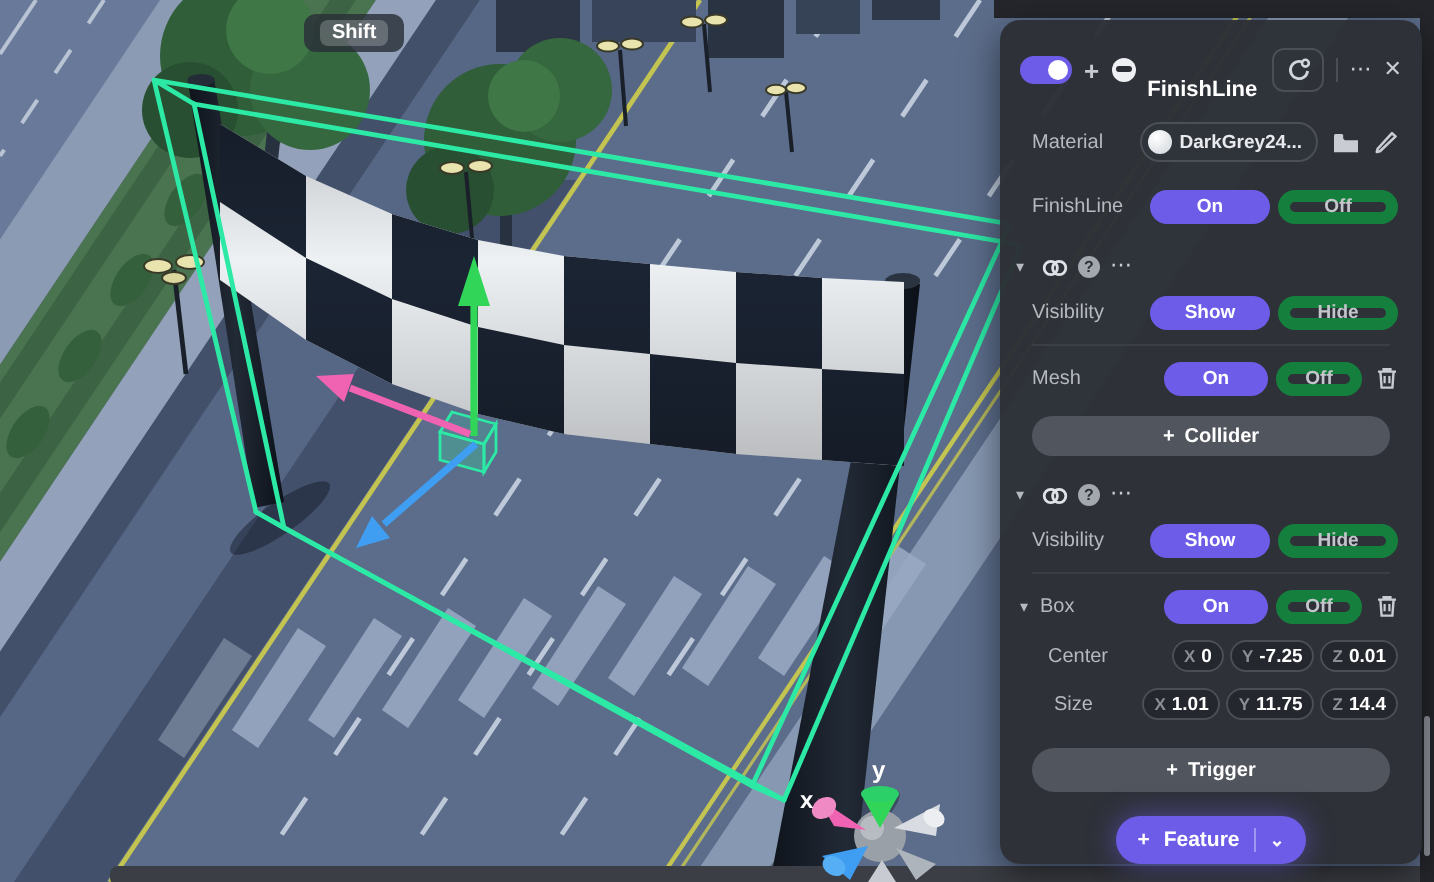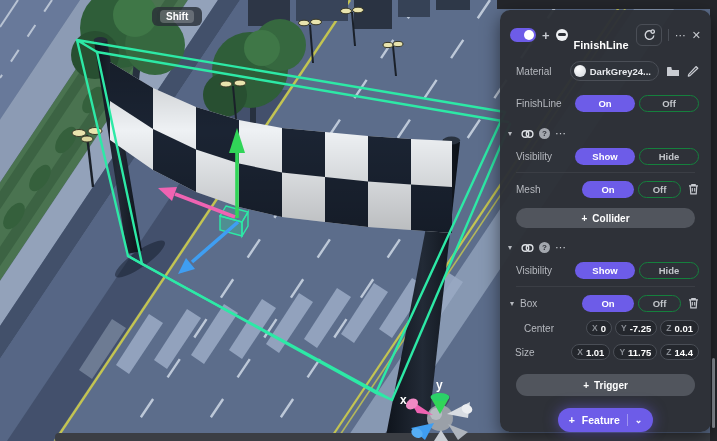--- a/index.html
+++ b/index.html
@@ -39,21 +39,21 @@
   .glyph{color:#c9ccd1;font-size:11px;line-height:1;}
   .glyph.close{font-size:11px;}
 
   .row{display:flex;align-items:center;padding:0 12px 0 16px;min-height:26px;}
   .row .lbl{flex:1 1 auto;font-size:10px;color:#b6b9bf;}
   .divider{height:1px;background:#3b3e45;margin:3px 16px;}
 
   .btn{display:flex;align-items:center;justify-content:center;height:17px;
     border-radius:12px;font-size:9.5px;font-weight:bold;flex:none;box-sizing:border-box;}
   .btn.on{background:#6d5ce8;color:#fff;width:60px;}
-  .btn.off{background:transparent;border:1px solid #15803d;color:#c3c6cb;width:60px;}
+  .btn.off{background:transparent;border:6px solid #15803d;color:#c3c6cb;width:60px;}
   .btn.on.sm{width:52px;}
   .btn.off.sm{width:43px;}
   .pair{display:flex;gap:4px;align-items:center;}
   .trash{margin-left:7px;flex:none;display:flex;}
 
   .section{margin-top:6px;padding-top:2px;}
   .sec-hdr{display:flex;align-items:center;gap:5px;padding:4px 12px 4px 8px;}
   .caret{color:#b6b9bf;font-size:8px;width:8px;flex:none;}
   .sec-ic{flex:none;display:flex;}
   .sec-title{font-size:10.5px;font-weight:bold;color:#fff;flex:1 1 auto;}
@@ -409,21 +409,21 @@
         <span class="field">
           <span class="ax">Y</span>
           <span class="val">-7.25</span>
         </span>
         <span class="field">
           <span class="ax">Z</span>
           <span class="val">0.01</span>
         </span>
       </span>
     </div>
-    <div class="row" style="padding-left:15px;min-height:24px;">
+    <div class="row" style="padding-left:27px;min-height:24px;">
       <span class="lbl">Size</span>
       <span class="fields">
         <span class="field">
           <span class="ax">X</span>
           <span class="val">1.01</span>
         </span>
         <span class="field">
           <span class="ax">Y</span>
           <span class="val">11.75</span>
         </span>

